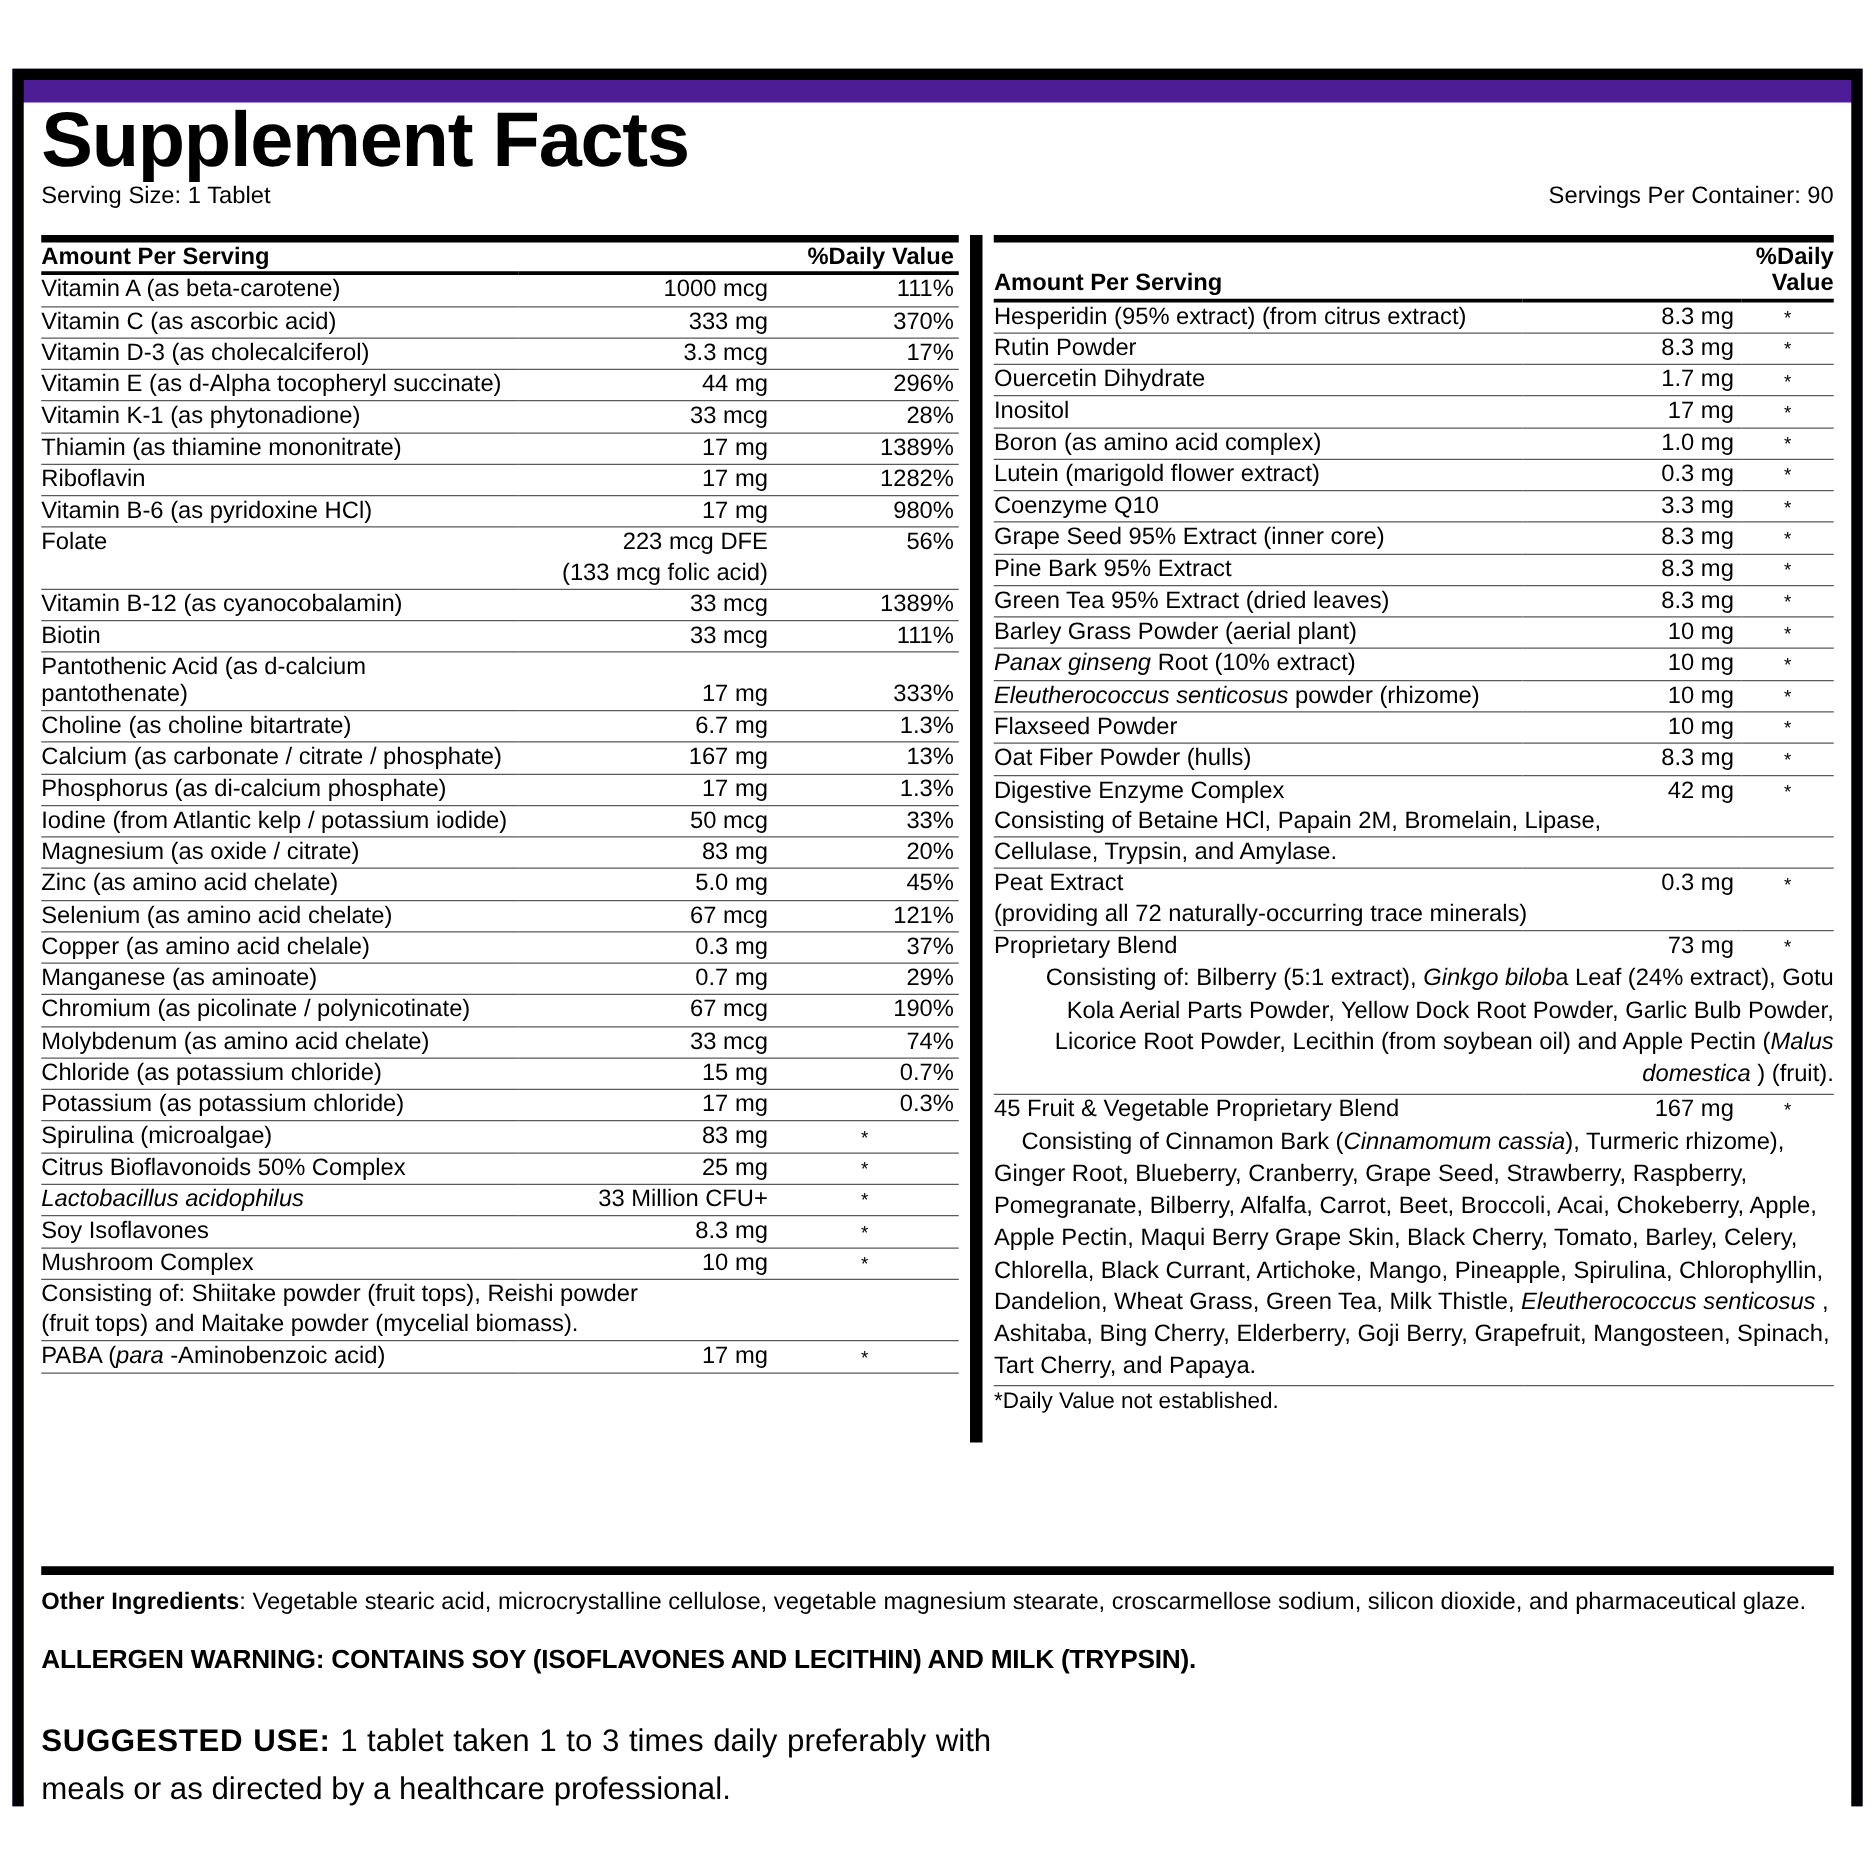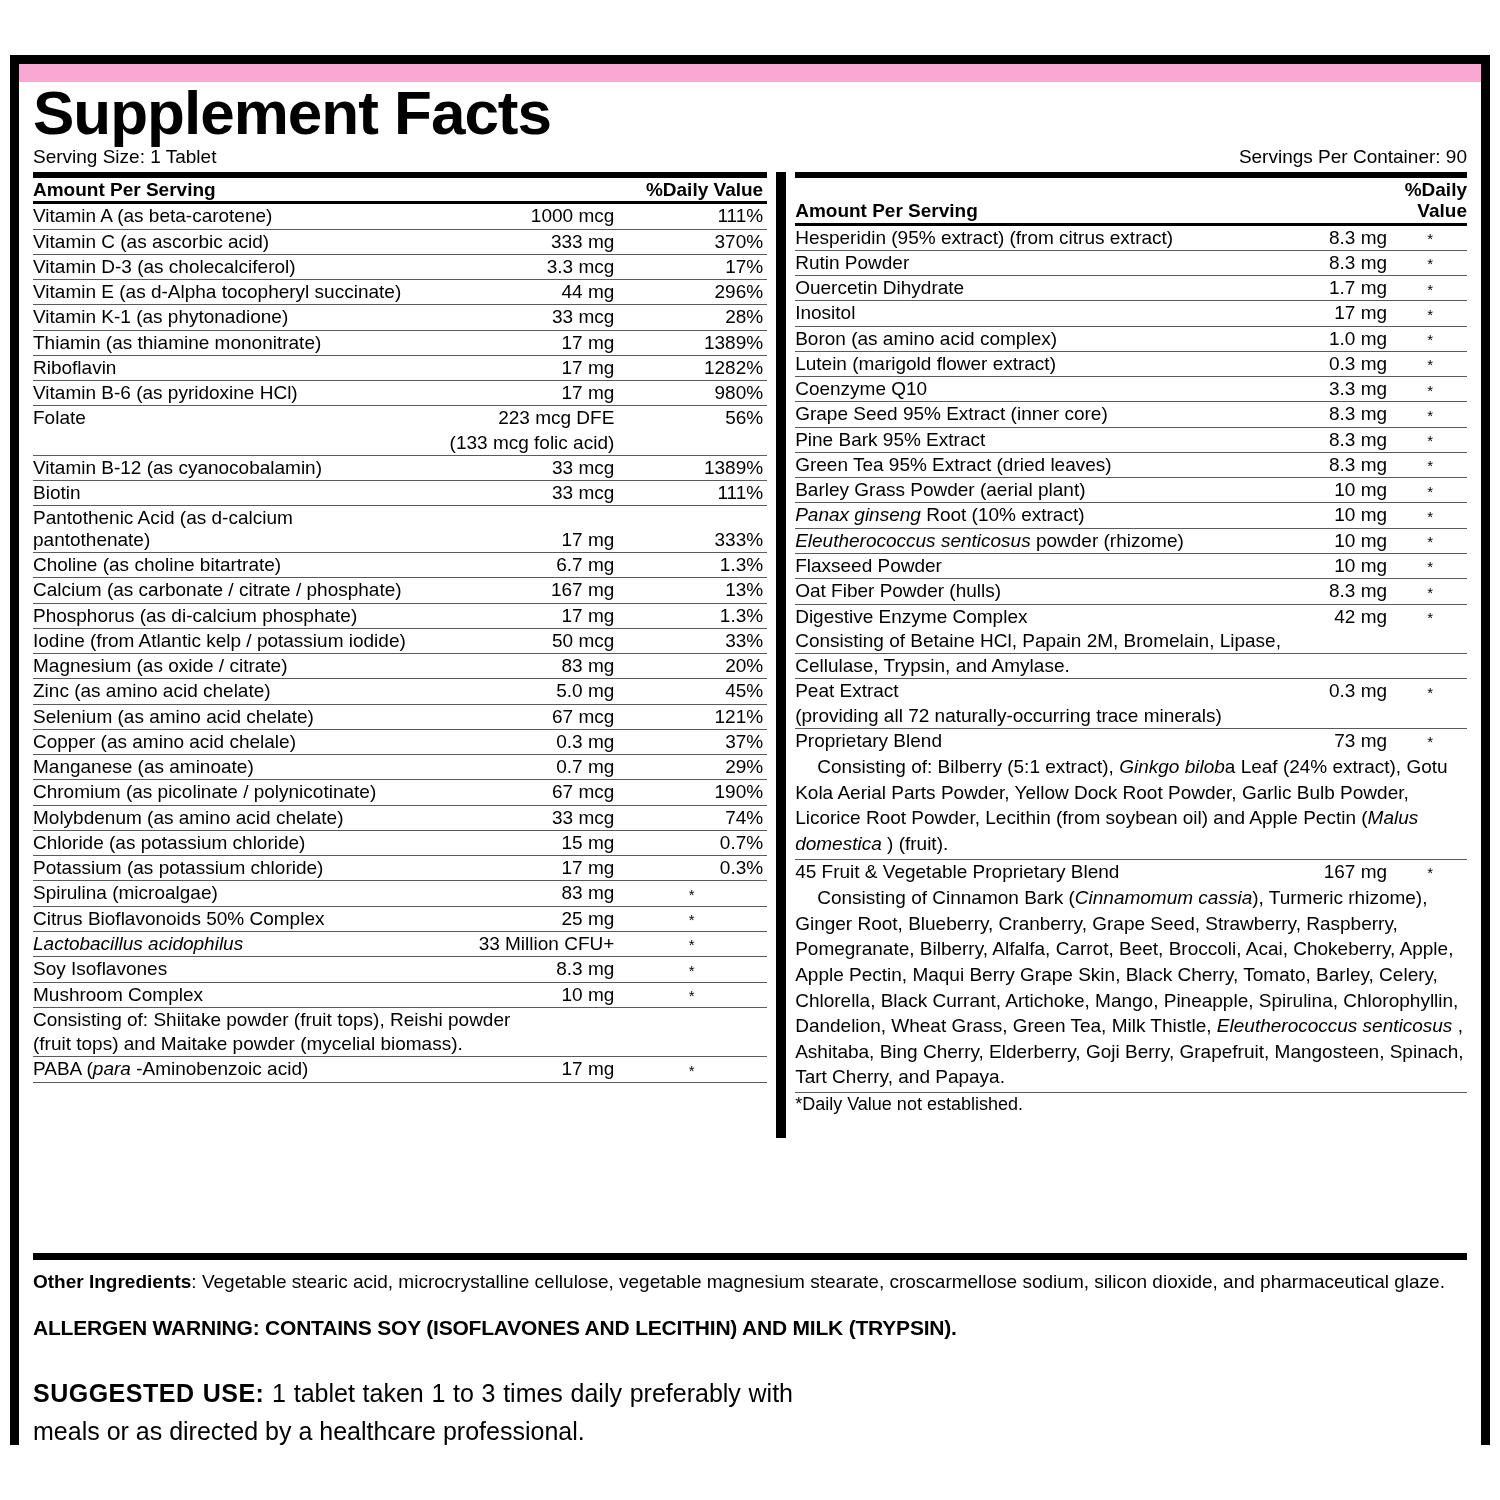--- a/index.html
+++ b/index.html
@@ -8,21 +8,21 @@
     width: 1500px; height: 1500px;
     background: #ffffff;
     font-family: "Liberation Sans", sans-serif;
     color: #000000;
   }
   #panel {
     position: absolute;
     left: 10px; top: 55px;
     width: 1480px; height: 1390px;
     border: 9px solid #000000;
-    background: #f9a8d4;
+    background: #4c1d95;
   }
   #inner {
     position: relative;
     width: 100%; height: 100%;
     background: #fff;
     padding: 0 14px;
   }
 
   
   .title {
@@ -31,21 +31,21 @@
     letter-spacing: -1px;
     line-height: 1.0;
     margin: 18px 0 2px 0;
     white-space: nowrap;
   }
   .servingline {
     display: flex;
     justify-content: space-between;
     align-items: flex-end;
     font-size: 19px;
-    padding-bottom: 4px;
+    padding-bottom: 20px;
   }
   .serving-size { white-space: nowrap; }
   .serving-count { white-space: nowrap; }
 
   
   #body {
     display: flex;
     align-items: stretch;
     height: 966px;
   }
@@ -432,21 +432,21 @@
               </tr>
               <tr>
                 <td class="c-name sub" colspan="3">(providing all 72 naturally-occurring trace minerals)</td>
               </tr>
               <tr class="noline">
                 <td class="c-name">Proprietary Blend</td>
                 <td class="c-amt">73 mg</td>
                 <td class="c-star">*</td>
               </tr>
               <tr>
-                <td class="c-name" colspan="3" style="text-indent:22px;line-height:1.35;">Consisting of: Bilberry (5:1 extract), <i>Ginkgo bilob</i>a Leaf (24% extract), Gotu Kola Aerial Parts Powder, Yellow Dock Root Powder, Garlic Bulb Powder, Licorice Root Powder, Lecithin (from soybean oil) and Apple Pectin (<i>Malus domestica</i> ) (fruit).</td>
+                <td class="c-name" colspan="3" style="text-indent:22px;line-height:1.35;text-align:right;">Consisting of: Bilberry (5:1 extract), <i>Ginkgo bilob</i>a Leaf (24% extract), Gotu Kola Aerial Parts Powder, Yellow Dock Root Powder, Garlic Bulb Powder, Licorice Root Powder, Lecithin (from soybean oil) and Apple Pectin (<i>Malus domestica</i> ) (fruit).</td>
               </tr>
               <tr class="noline">
                 <td class="c-name">45 Fruit &amp; Vegetable Proprietary Blend</td>
                 <td class="c-amt">167 mg</td>
                 <td class="c-star">*</td>
               </tr>
               <tr>
                 <td class="c-name" colspan="3" style="text-indent:22px;line-height:1.35;">Consisting of Cinnamon Bark (<i>Cinnamomum cassia</i>), Turmeric rhizome), Ginger Root, Blueberry, Cranberry, Grape Seed, Strawberry, Raspberry, Pomegranate, Bilberry, Alfalfa, Carrot, Beet, Broccoli, Acai, Chokeberry, Apple, Apple Pectin, Maqui Berry Grape Skin, Black Cherry, Tomato, Barley, Celery, Chlorella, Black Currant, Artichoke, Mango, Pineapple, Spirulina, Chlorophyllin, Dandelion, Wheat Grass, Green Tea, Milk Thistle, <i>Eleutherococcus senticosus</i> , Ashitaba, Bing Cherry, Elderberry, Goji Berry, Grapefruit, Mangosteen, Spinach, Tart Cherry, and Papaya.</td>
               </tr>
               <tr class="noline">

